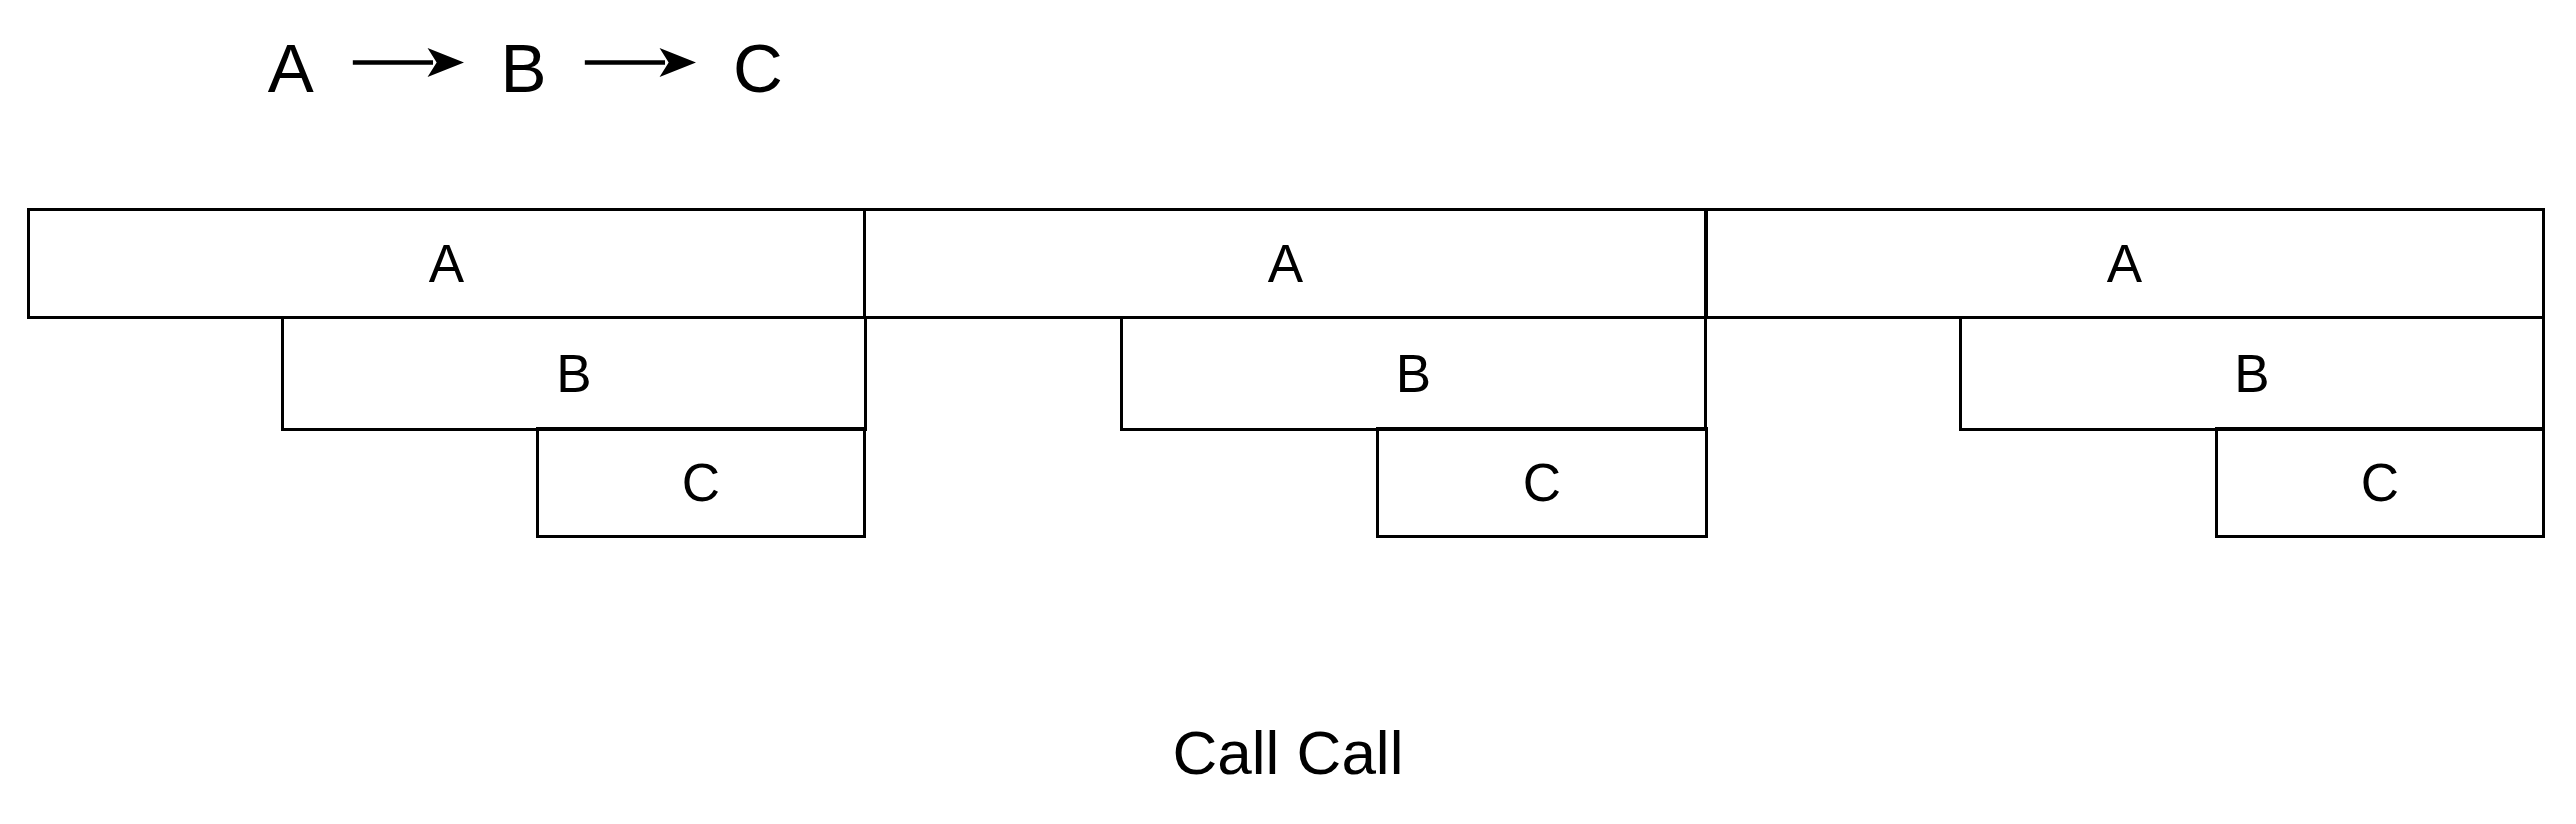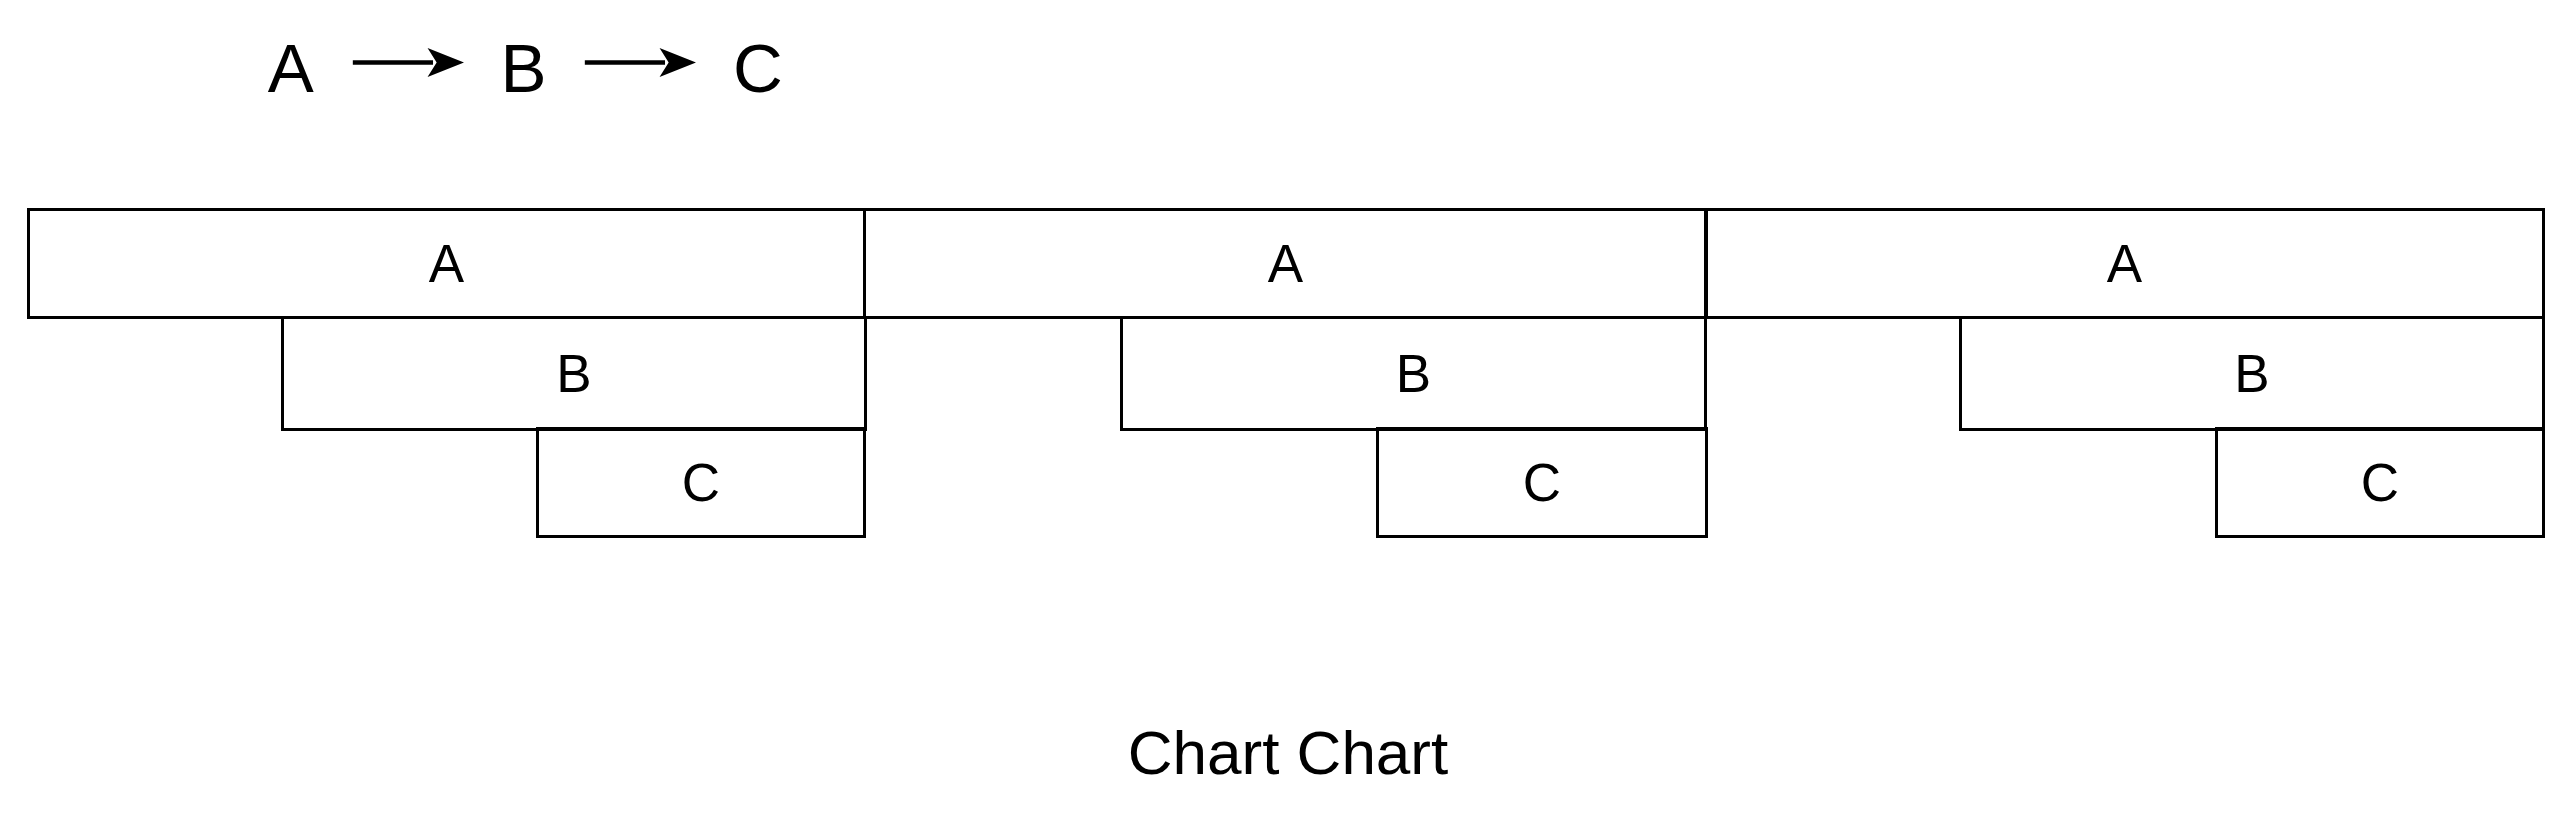--- a/index.html
+++ b/index.html
@@ -90,16 +90,16 @@
   <div class="frame f-c1">C</div>
 
   <div class="frame f-a2">A</div>
   <div class="frame f-b2">B</div>
   <div class="frame f-c2">C</div>
 
   <div class="frame f-a3">A</div>
   <div class="frame f-b3">B</div>
   <div class="frame f-c3">C</div>
 
-  <div class="title">Chart Chart</div>
+  <div class="title">Call Call</div>
 
 </div>
 
 
 </body></html>

